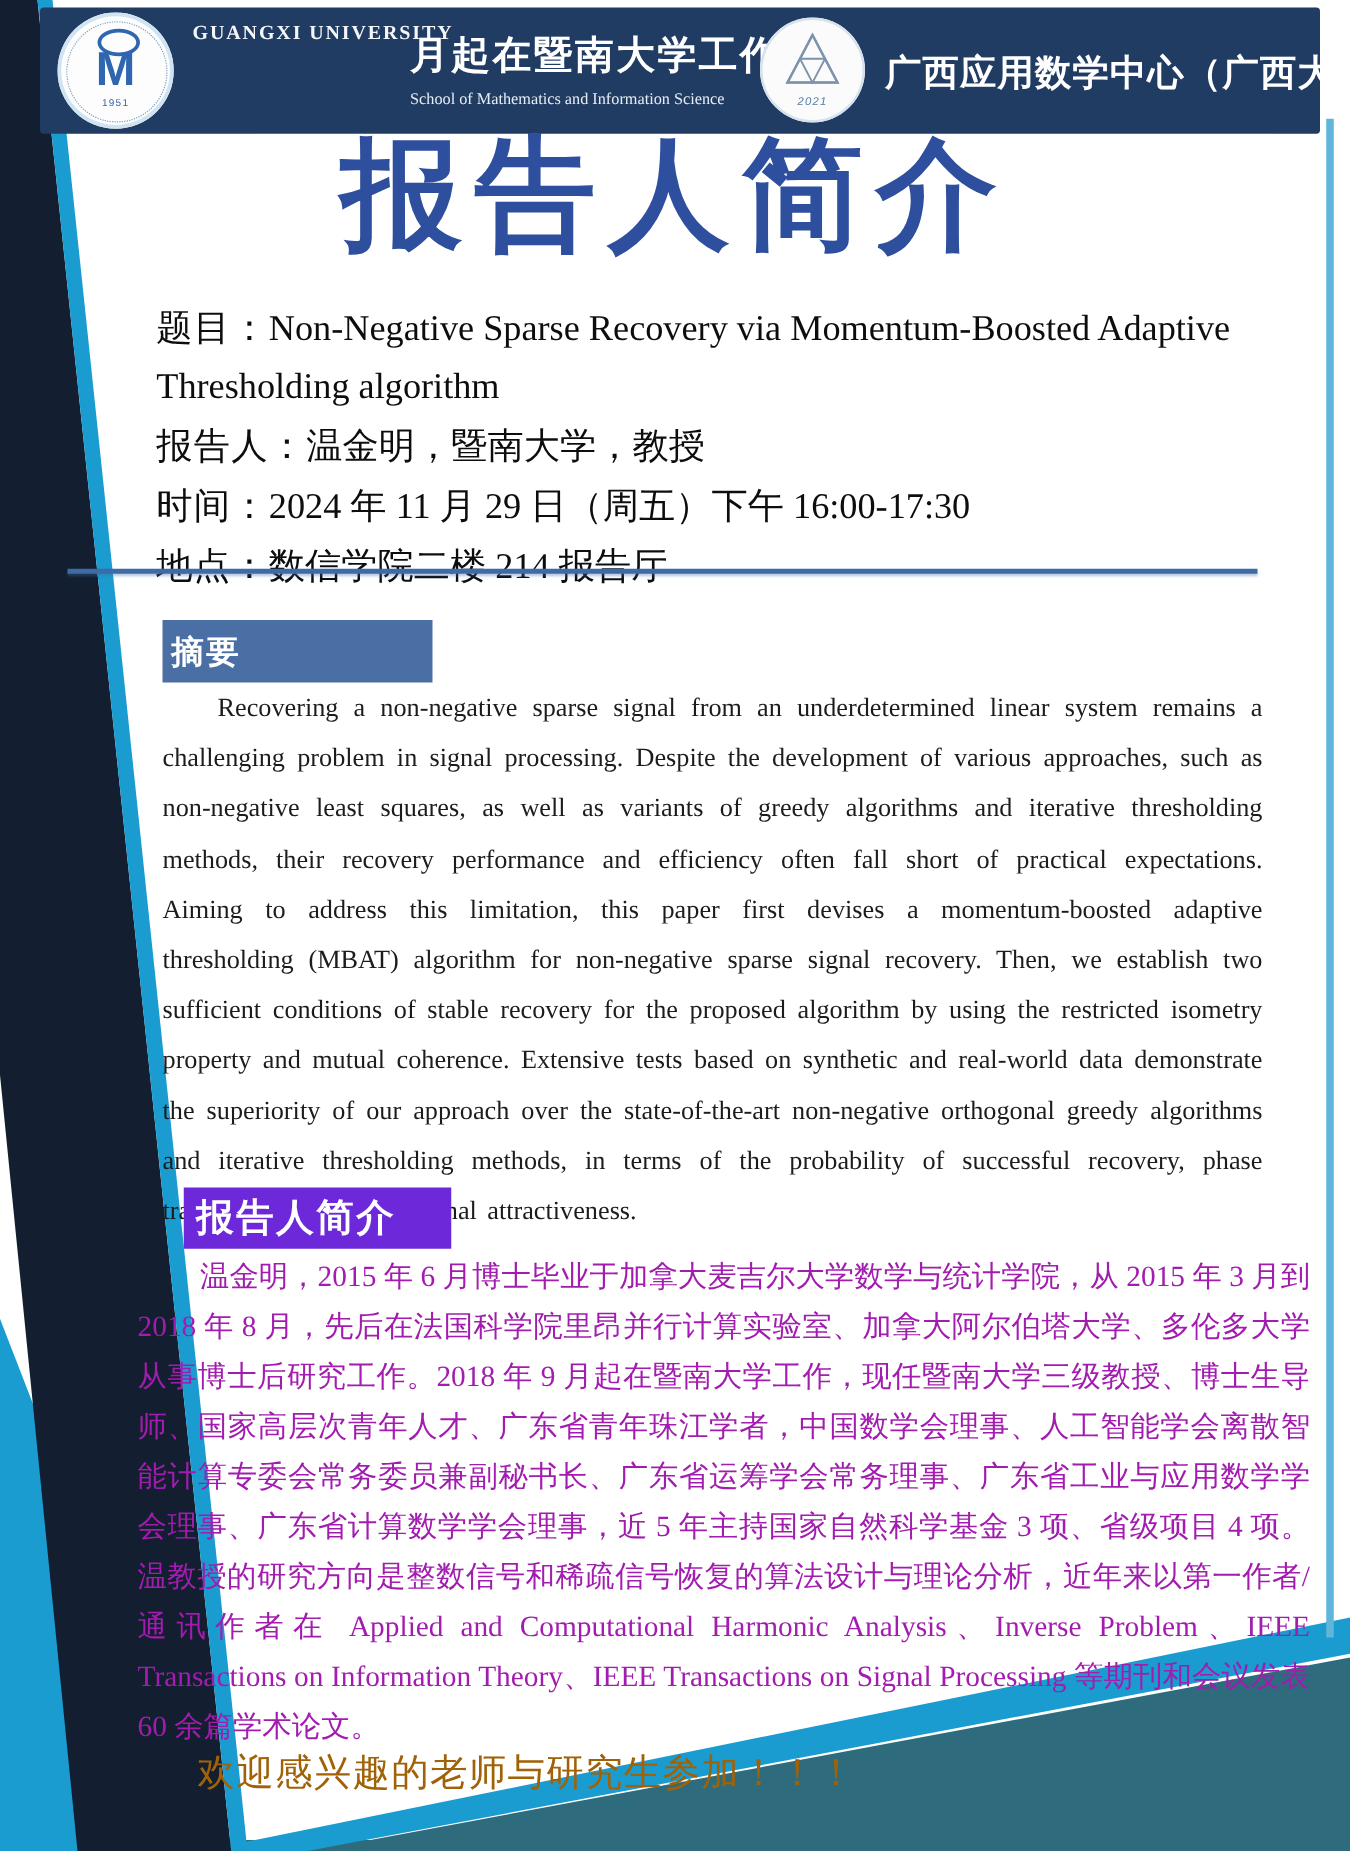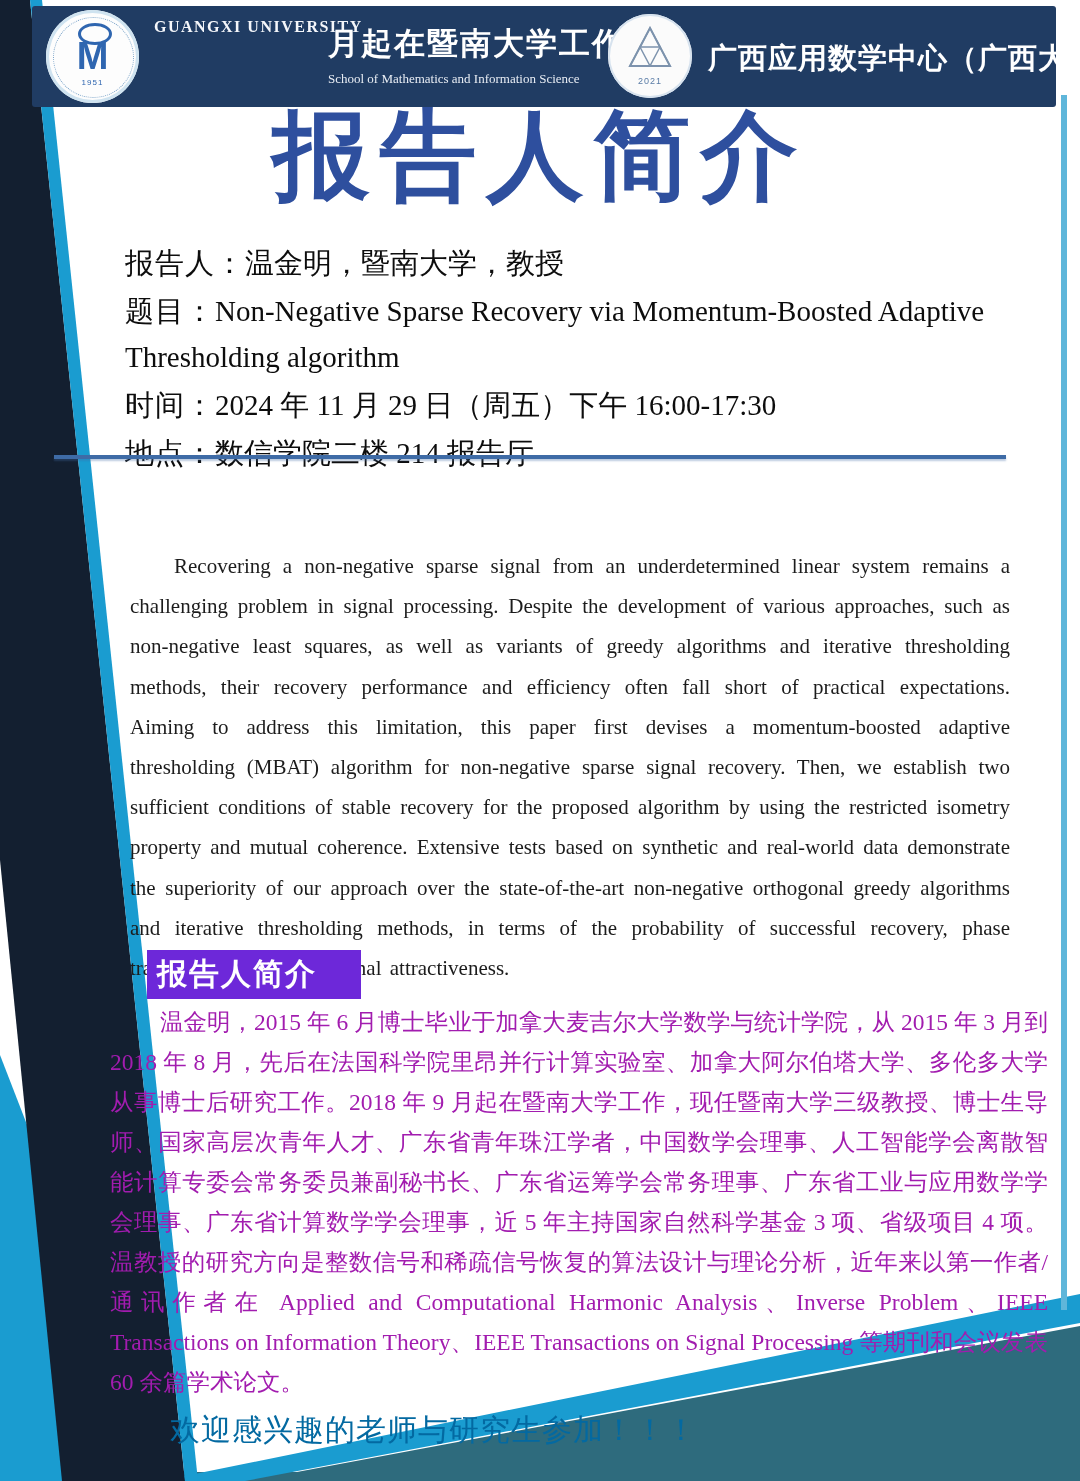--- a/index.html
+++ b/index.html
@@ -57,20 +57,21 @@
     font-weight:bold;font-size:31px;letter-spacing:2px;white-space:nowrap;
   }
   .school-en{
     font-family:Liberation Serif, serif;
     font-size:13px;margin-top:6px;white-space:nowrap;color:#e8edf4;
   }
   .seal{
     position:absolute;left:576px;top:8px;width:84px;height:84px;
     background:#fbfbfb;border-radius:50%;
     box-shadow:inset 0 0 0 2px #d6e2ee;
+    font-style:italic;
   }
   .seal svg{position:absolute;left:20px;top:12px;}
   .seal-year{
     position:absolute;left:0;top:62px;width:84px;text-align:center;
     font-family:"Liberation Sans","DejaVu Sans",sans-serif;
     font-size:9px;color:#5a7ca6;letter-spacing:1px;
   }
   .center-name{
     position:absolute;left:676px;top:33px;color:#ffffff;
     font-family:"Liberation Sans","DejaVu Sans",sans-serif;
@@ -125,22 +126,22 @@
     color:#ffffff;font-size:30px;font-weight:bold;padding-left:10px;letter-spacing:2px;
   }
   .bio-body{
     position:absolute;left:110px;top:1002px;width:938px;margin:0;z-index:2;
     font-size:23.5px;line-height:40px;color:#a21caf;
     text-align:justify;text-indent:50px;
   }
 
   
   .welcome{
-    position:absolute;left:158px;top:1398px;margin:12px;z-index:2;
-    font-size:30px;color:#0369a1;letter-spacing:1px;
+    position:absolute;left:158px;top:1398px;margin:0;z-index:2;
+    font-size:30px;color:#a16207;letter-spacing:1px;
   }
 </style>
 </head>
 <body>
 
 <div class="poster">
 
   <svg class="deco" viewBox="0 0 1080 1481" aria-hidden="true">
 
     <polygon points="0,1055 165,1481 0,1481" fill="#1a9cd0"></polygon>
@@ -180,28 +181,31 @@
         <polygon points="32,21 42,40 22,40" fill="none" stroke="#7d93ad" stroke-width="1.5"></polygon>
       </svg>
       <div class="seal-year">2021</div>
     </div>
     <div class="center-name">广西应用数学中心（广西大学）</div>
   </header>
 
   <h1 class="title">报告人简介</h1>
 
   <section class="info">
+    <p><span class="lbl">题目：</span><span>Non-Negative Sparse Recovery via Momentum-Boosted Adaptive Thresholding algorithm</span></p>
     <p><span class="lbl">报告人：</span><span>温金明，暨南大学，教授</span></p>
-    <p><span class="lbl">题目：</span><span>Non-Negative Sparse Recovery via Momentum-Boosted Adaptive Thresholding algorithm</span></p>
     <p><span class="lbl">时间：</span><span>2024 年 11 月 29 日（周五）下午 16:00-17:30</span></p>
     <p><span class="lbl">地点：</span><span>数信学院二楼 214 报告厅</span></p>
   </section>
 
   <div class="rule"></div>
 
+  <div class="abstract-label">
+    <span>摘要</span>
+  </div>
   <p class="abstract-body">Recovering a non-negative sparse signal from an underdetermined linear system remains a challenging problem in signal processing. Despite the development of various approaches, such as non-negative least squares, as well as variants of greedy algorithms and iterative thresholding methods, their recovery performance and efficiency often fall short of practical expectations. Aiming to address this limitation, this paper first devises a momentum-boosted adaptive thresholding (MBAT) algorithm for non-negative sparse signal recovery. Then, we establish two sufficient conditions of stable recovery for the proposed algorithm by using the restricted isometry property and mutual coherence. Extensive tests based on synthetic and real-world data demonstrate the superiority of our approach over the state-of-the-art non-negative orthogonal greedy algorithms and iterative thresholding methods, in terms of the probability of successful recovery, phase transition, and computational attractiveness.</p>
 
   <div class="bio-label">
     <span>报告人简介</span>
   </div>
   <p class="bio-body">温金明，2015 年 6 月博士毕业于加拿大麦吉尔大学数学与统计学院，从 2015 年 3 月到 2018 年 8 月，先后在法国科学院里昂并行计算实验室、加拿大阿尔伯塔大学、多伦多大学从事博士后研究工作。2018 年 9 月起在暨南大学工作，现任暨南大学三级教授、博士生导师、国家高层次青年人才、广东省青年珠江学者，中国数学会理事、人工智能学会离散智能计算专委会常务委员兼副秘书长、广东省运筹学会常务理事、广东省工业与应用数学学会理事、广东省计算数学学会理事，近 5 年主持国家自然科学基金 3 项、省级项目 4 项。温教授的研究方向是整数信号和稀疏信号恢复的算法设计与理论分析，近年来以第一作者/通讯作者在 Applied and Computational Harmonic Analysis、Inverse Problem、IEEE Transactions on Information Theory、IEEE Transactions on Signal Processing 等期刊和会议发表 60 余篇学术论文。</p>
 
   <p class="welcome">欢迎感兴趣的老师与研究生参加！！！</p>
 
 </div>

